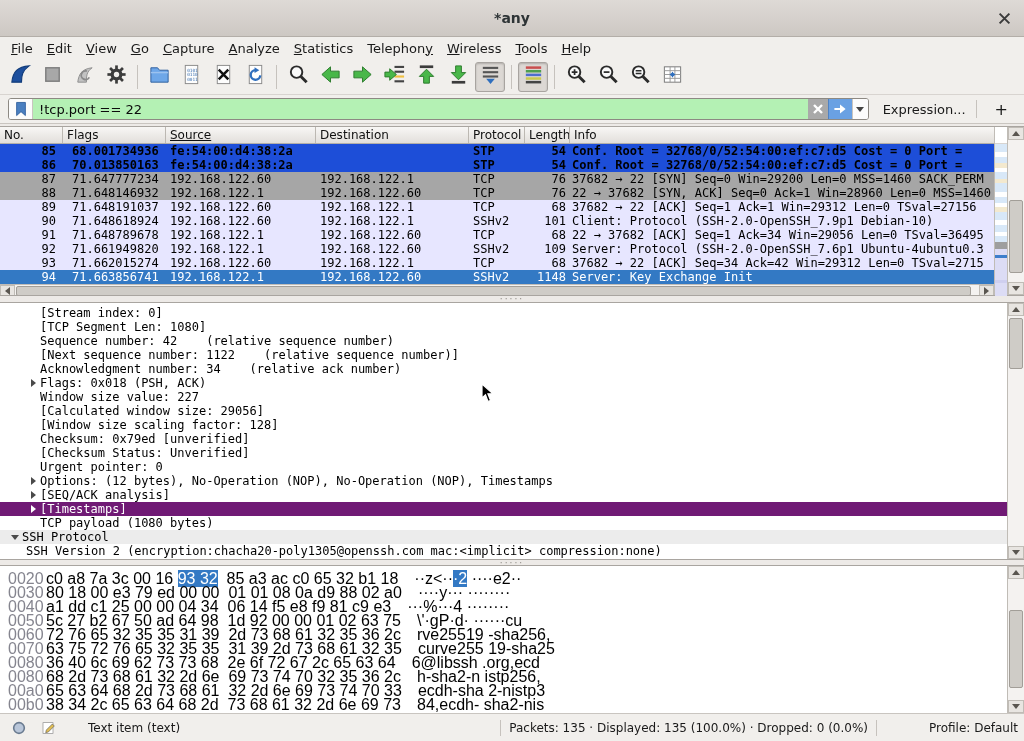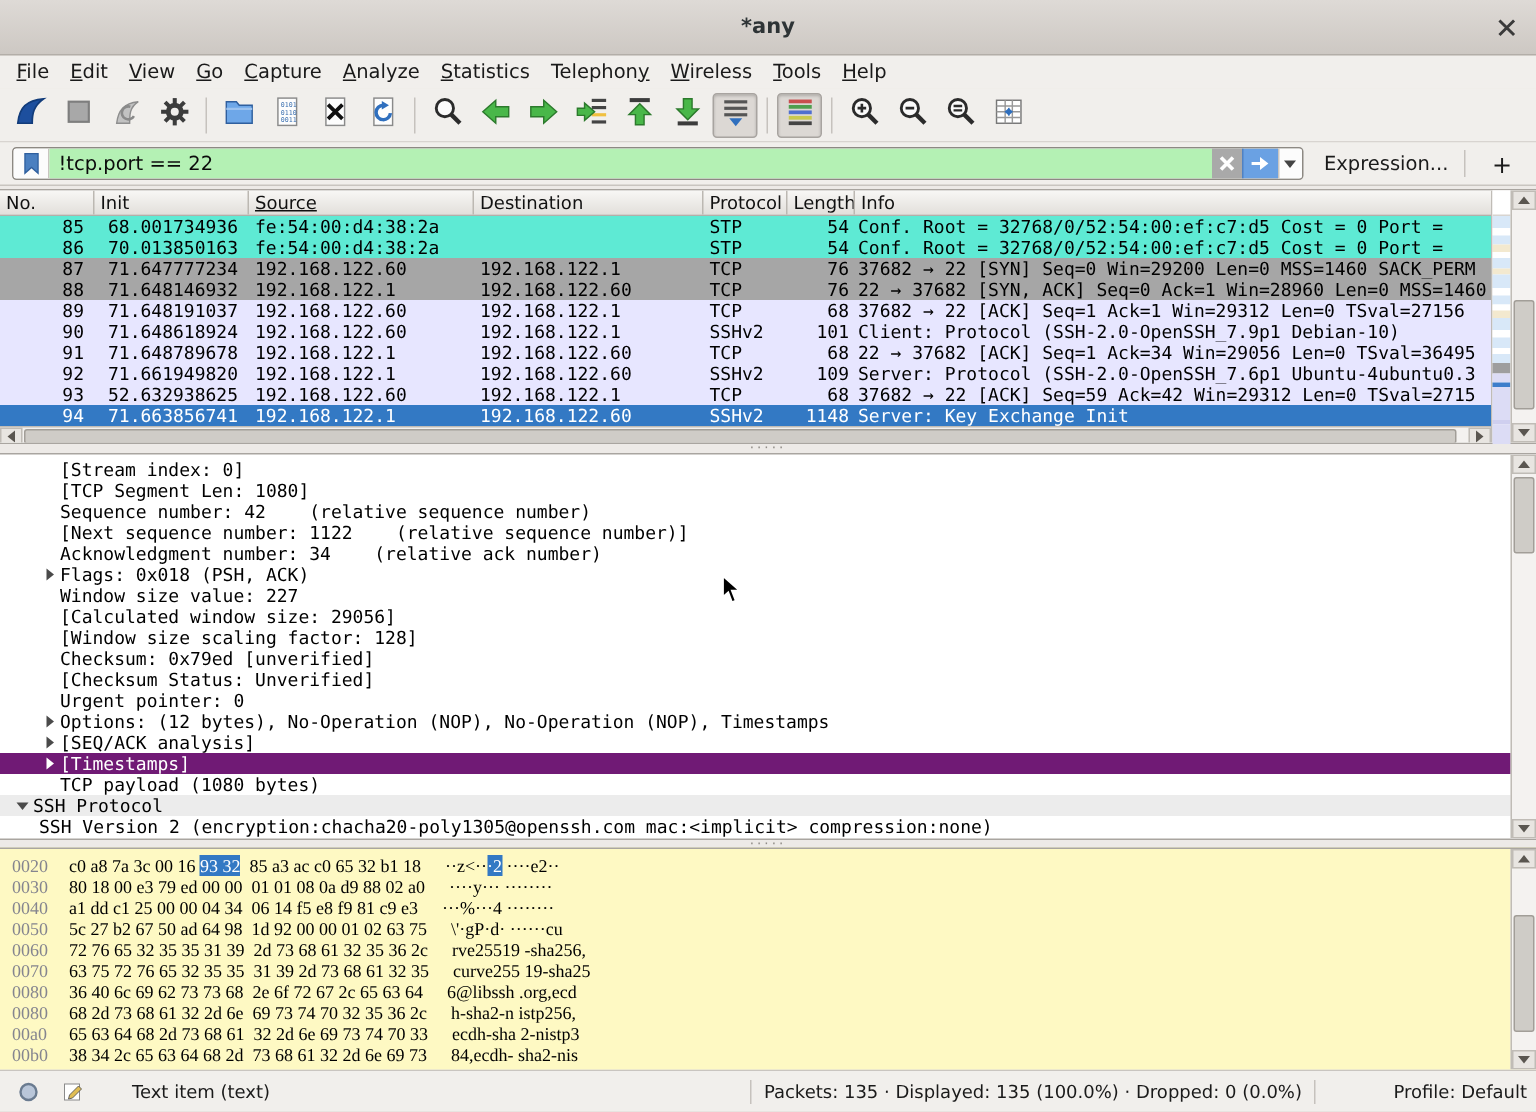--- a/index.html
+++ b/index.html
@@ -51,21 +51,21 @@
   .plist-rows { height:140px; flex:none; overflow:hidden; font-family:"DejaVu Sans Mono", monospace; font-size:12px; }
   .prow { height:14px; display:flex; white-space:nowrap; color:#000; }
   .pcell { flex:none; overflow:hidden; padding-top:0px; }
   .pcell.no { width:63px; text-align:right; padding-right:7px; }
   .pcell.time { width:103px; padding-left:9px; }
   .pcell.src { width:150px; padding-left:4px; }
   .pcell.dst { width:153px; padding-left:4px; }
   .pcell.proto { width:56px; padding-left:4px; }
   .pcell.len { width:45px; text-align:right; padding-right:4px; }
   .pcell.info { flex:1; padding-left:2px; }
-  .prow.stp { background:#5eead4; }
+  .prow.stp { background:#1d4ed8;font-weight:bold; }
   .prow.syn { background:#a6a6a6; }
   .prow.tcp { background:#e7e6ff; }
   .prow.selected { background:#3379c4; color:#ffffff; }
 
   .minimap { width:13px; flex:none; border-left:1px solid #c0bcb6; background:#fff; display:flex; flex-direction:column; }
   .minimap .spacer { height:17px; flex:none; background:#fff; border-bottom:1px solid #d8d4d0; }
   .stripe { width:100%; flex:none; }
 
   .vscroll { width:17px; flex:none; background:#f4f2f0; border-left:1px solid #c0bcb6; display:flex; flex-direction:column; }
   .sbtn { height:13px; flex:none; background:#e8e5e1; border:1px solid #c0bcb6; display:flex; align-items:center; justify-content:center; }
@@ -92,21 +92,21 @@
   .drow .arrow-box { width:14px; flex:none; display:flex; align-items:center; justify-content:center; }
   .drow.lvl1 { padding-left:26px; }
   .drow.shaded { background:#ececec; }
   .drow.selected { background:#701a75; color:#fff; }
   .arr-right { width:0;height:0;border-top:4px solid transparent;border-bottom:4px solid transparent;border-left:5px solid #4a4a4a; }
   .arr-down { width:0;height:0;border-left:4px solid transparent;border-right:4px solid transparent;border-top:5px solid #4a4a4a; }
   .drow.selected .arr-right { border-left-color:#fff; }
   .dscroll { position:absolute; right:0; top:0; bottom:0; width:17px; }
 
   
-  .hexpane { flex:1; background:#fef9c3; border-top:1px solid #a9a5a0; overflow:hidden; position:relative; font-family:Liberation Serif, serif; font-size:12px; padding-top:4px; }
+  .hexpane { flex:1; background:#ffffff; border-top:1px solid #a9a5a0; overflow:hidden; position:relative; font-family:Liberation Sans, sans-serif; font-size:16px; padding-top:4px; }
   .xrow { height:14px; display:flex; white-space:pre; }
   .xoff { width:38px; flex:none; text-align:left; padding-left:8px; color:#85858f; }
   .xhex { margin-left:8px; color:#000; }
   .xascii { margin-left:16px; color:#000; }
   .hl { background:#3379c4; color:#fff; }
   .xscroll { position:absolute; right:0; top:0; bottom:0; width:17px; }
 
   
   .statusbar { height:28px; flex:none; background:#f1efec; border-top:1px solid #c9c5c0; display:flex; align-items:center; font-size:12px; color:#1a1a1a; }
   .sb-icon { width:22px; height:18px; display:flex; align-items:center; justify-content:center; margin-left:8px; }
@@ -318,21 +318,21 @@
     <span class="fsep"></span>
     <span class="fplus">+</span>
   </div>
 
   <div class="gap2"></div>
 
   <div class="plist">
     <div class="plist-main">
       <div class="plist-header">
           <div class="hcell col-no">No.</div>
-          <div class="hcell col-time">Init</div>
+          <div class="hcell col-time">Flags</div>
           <div class="hcell col-src">Source</div>
           <div class="hcell col-dst">Destination</div>
           <div class="hcell col-proto">Protocol</div>
           <div class="hcell col-len">Length</div>
           <div class="hcell info">Info</div>
         </div>
       <div class="plist-rows">
           <div class="prow stp">
             <div class="pcell no">85</div>
             <div class="pcell time">68.001734936</div>
@@ -400,26 +400,26 @@
             <div class="pcell no">92</div>
             <div class="pcell time">71.661949820</div>
             <div class="pcell src">192.168.122.1</div>
             <div class="pcell dst">192.168.122.60</div>
             <div class="pcell proto">SSHv2</div>
             <div class="pcell len">109</div>
             <div class="pcell info">Server: Protocol (SSH-2.0-OpenSSH_7.6p1 Ubuntu-4ubuntu0.3</div>
           </div>
           <div class="prow tcp">
             <div class="pcell no">93</div>
-            <div class="pcell time">52.632938625</div>
+            <div class="pcell time">71.662015274</div>
             <div class="pcell src">192.168.122.60</div>
             <div class="pcell dst">192.168.122.1</div>
             <div class="pcell proto">TCP</div>
             <div class="pcell len">68</div>
-            <div class="pcell info">37682 → 22 [ACK] Seq=59 Ack=42 Win=29312 Len=0 TSval=2715</div>
+            <div class="pcell info">37682 → 22 [ACK] Seq=34 Ack=42 Win=29312 Len=0 TSval=2715</div>
           </div>
           <div class="prow tcp selected">
             <div class="pcell no">94</div>
             <div class="pcell time">71.663856741</div>
             <div class="pcell src">192.168.122.1</div>
             <div class="pcell dst">192.168.122.60</div>
             <div class="pcell proto">SSHv2</div>
             <div class="pcell len">1148</div>
             <div class="pcell info">Server: Key Exchange Init</div>
           </div>

